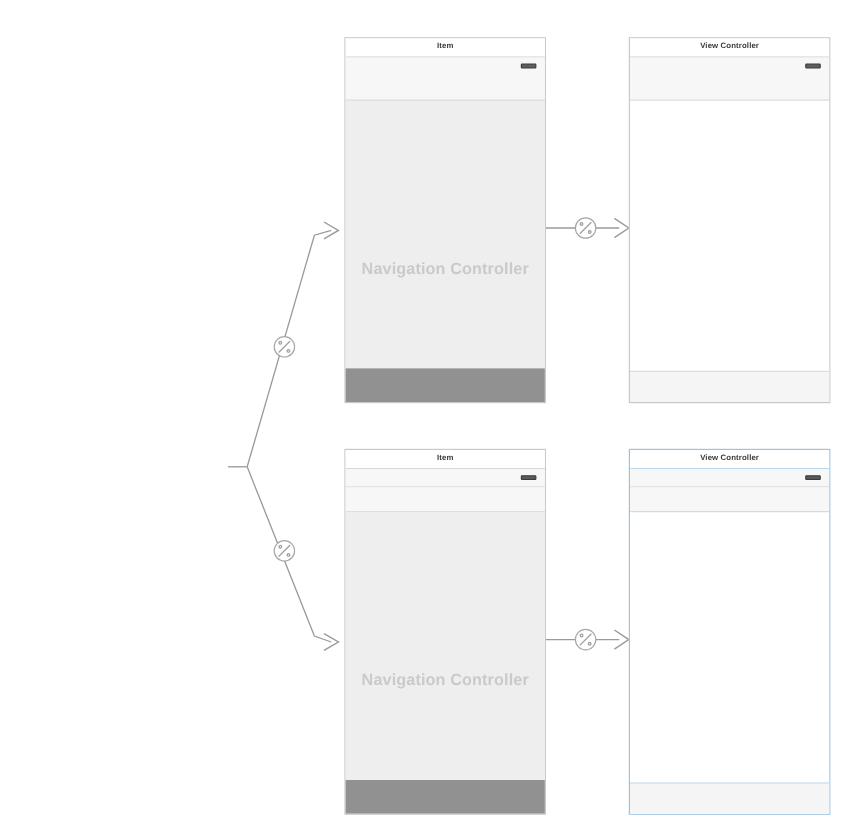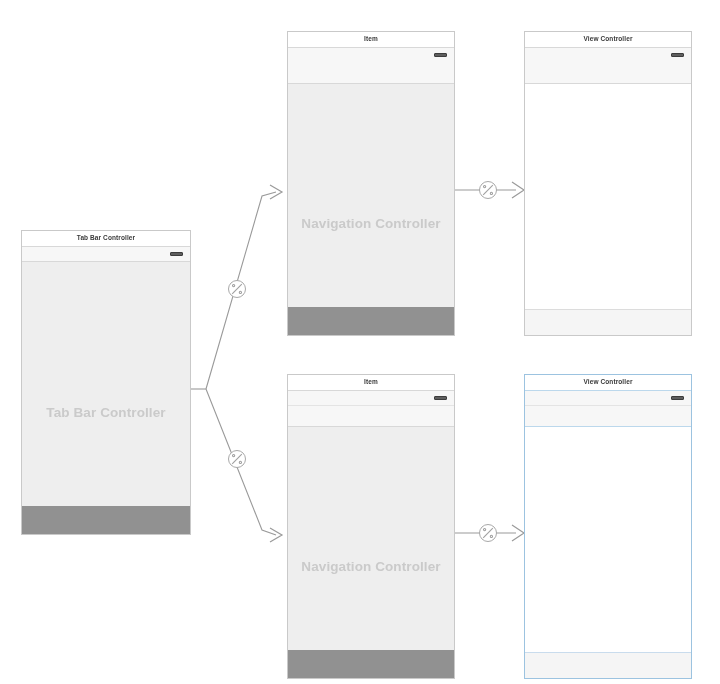--- a/index.html
+++ b/index.html
@@ -198,32 +198,20 @@
     </g>
 
     <g>
       <circle class="badge-circle" cx="488" cy="533" r="8.5"></circle>
       <line class="badge-glyph" x1="483.2" y1="537.8" x2="492.8" y2="528.2"></line>
       <circle class="badge-glyph" cx="484.6" cy="529.6" r="1.1"></circle>
       <circle class="badge-glyph" cx="491.4" cy="536.4" r="1.1"></circle>
     </g>
   </svg>
 
-  <div class="scene" id="scene-tab-bar-controller" style="left:21px; top:230px; width:170px; height:305px;">
-    <div class="scene-titlebar">
-      <span class="scene-title">Tab Bar Controller</span>
-    </div>
-    <div class="nav-area" style="top:16px; height:15px;">
-      <div class="status-pill" style="top:5px;"></div>
-    </div>
-    <div class="scene-body body-gray" style="top:31px; bottom:0;">
-      <div class="scene-label" style="top:143px;">Tab Bar Controller</div>
-      <div class="tabbar-dark"></div>
-    </div>
-  </div>
 
   <div class="scene" id="scene-navigation-controller-top" style="left:287px; top:31px; width:168px; height:305px;">
     <div class="scene-titlebar">
       <span class="scene-title">Item</span>
     </div>
     <div class="nav-area" style="top:16px; height:36px;">
       <div class="status-pill" style="top:5px;"></div>
     </div>
     <div class="scene-body body-gray" style="top:52px; bottom:0;">
       <div class="scene-label" style="top:132px;">Navigation Controller</div>

